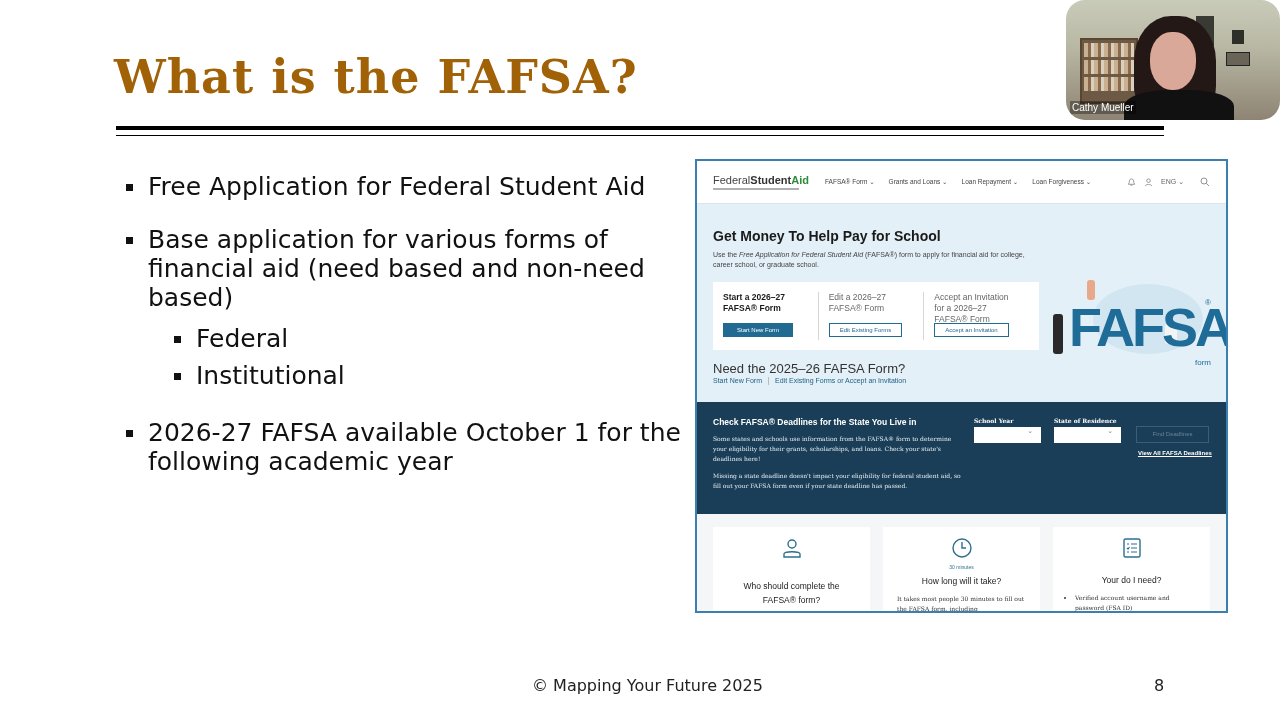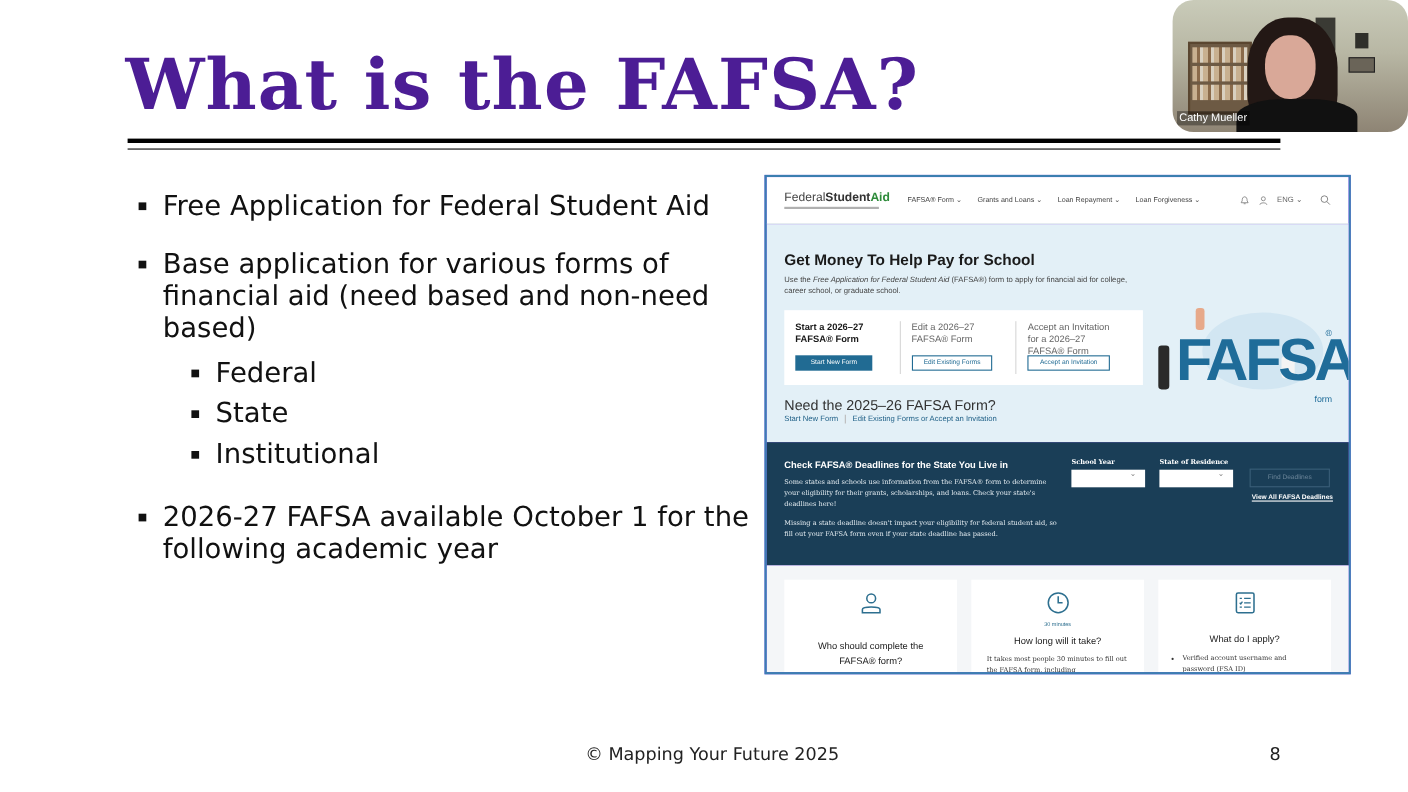--- a/index.html
+++ b/index.html
@@ -1,21 +1,21 @@
 <!DOCTYPE html>
 <html><head>
 <meta charset="utf-8">
 <style>
   * { box-sizing: border-box; margin: 0; padding: 0; }
   html, body { width: 1280px; height: 720px; overflow: hidden; background: #ffffff; }
   body { position: relative; font-family: "DejaVu Sans", sans-serif; color: #111; }
 
   .slide-title {
-    position: absolute; left: 114px; top: 40px;
-    font-family: "DejaVu Serif", serif; font-size: 64px; color: #4c1d95;
+    position: absolute; left: 114px; top: 50px;
+    font-family: "DejaVu Serif", serif; font-size: 46px; color: #a16207;
     letter-spacing: 1px; white-space: nowrap;
   }
   .rule-thick { position: absolute; left: 116px; top: 126px; width: 1048px; height: 4px; background: #000; }
   .rule-thin { position: absolute; left: 116px; top: 135px; width: 1048px; height: 1px; background: #000; }
 
   .bullets { position: absolute; left: 124px; top: 172px; width: 560px; list-style: none; }
   .bullets > li { position: relative; padding-left: 24px; font-size: 25px; line-height: 29px; color: #111; margin-bottom: 24px; }
   .bullets > li::before { content: ""; position: absolute; left: 2px; top: 12px; width: 7px; height: 7px; background: #111; }
   .sub { list-style: none; margin-top: 8px; }
   .sub li { position: relative; padding-left: 24px; margin-left: 24px; font-size: 25px; line-height: 37px; }
@@ -94,21 +94,20 @@
   <h1 class="slide-title">What is the FAFSA?</h1>
   <div class="rule-thick"></div>
   <div class="rule-thin"></div>
 
   <ul class="bullets">
     <li><span>Free Application for Federal Student Aid</span></li>
     <li>
       <span>Base application for various forms of financial aid (need based and non-need based)</span>
       <ul class="sub">
         <li>Federal</li>
-        <li>State</li>
         <li>Institutional</li>
       </ul>
     </li>
     <li><span>2026-27 FAFSA available October 1 for the following academic year</span></li>
   </ul>
 
   <div class="footer-text">©  Mapping Your Future 2025</div>
   <div class="page-num">8</div>
 </div>
 
@@ -217,19 +216,19 @@
         </svg>
       <div class="info-sub">30 minutes</div>
       <div class="info-title" style="margin-top:4px;">How long will it take?</div>
       <div class="info-body">It takes most people 30 minutes to fill out the FAFSA form, including</div>
     </div>
     <div class="info-card" style="left:356px;">
       <svg class="info-icon" viewBox="0 0 22 22">
           <rect x="3" y="2" width="16" height="18" rx="1.5" fill="none" stroke="#2d6f8f" stroke-width="1.4"></rect>
           <path d="M6 7 H8 M10 7 H16 M6 11 L7 12 L8.5 10 M10 11 H16 M6 15 H8 M10 15 H16" stroke="#2d6f8f" stroke-width="1.2" fill="none"></path>
         </svg>
-      <div class="info-title" style="margin-top:10px;">What do I apply?</div>
+      <div class="info-title" style="margin-top:10px;">Your do I need?</div>
       <ul class="info-body">
           <li>Verified account username and password (FSA ID)</li>
         </ul>
     </div>
   </div>
 </div>
 
 </body></html>

